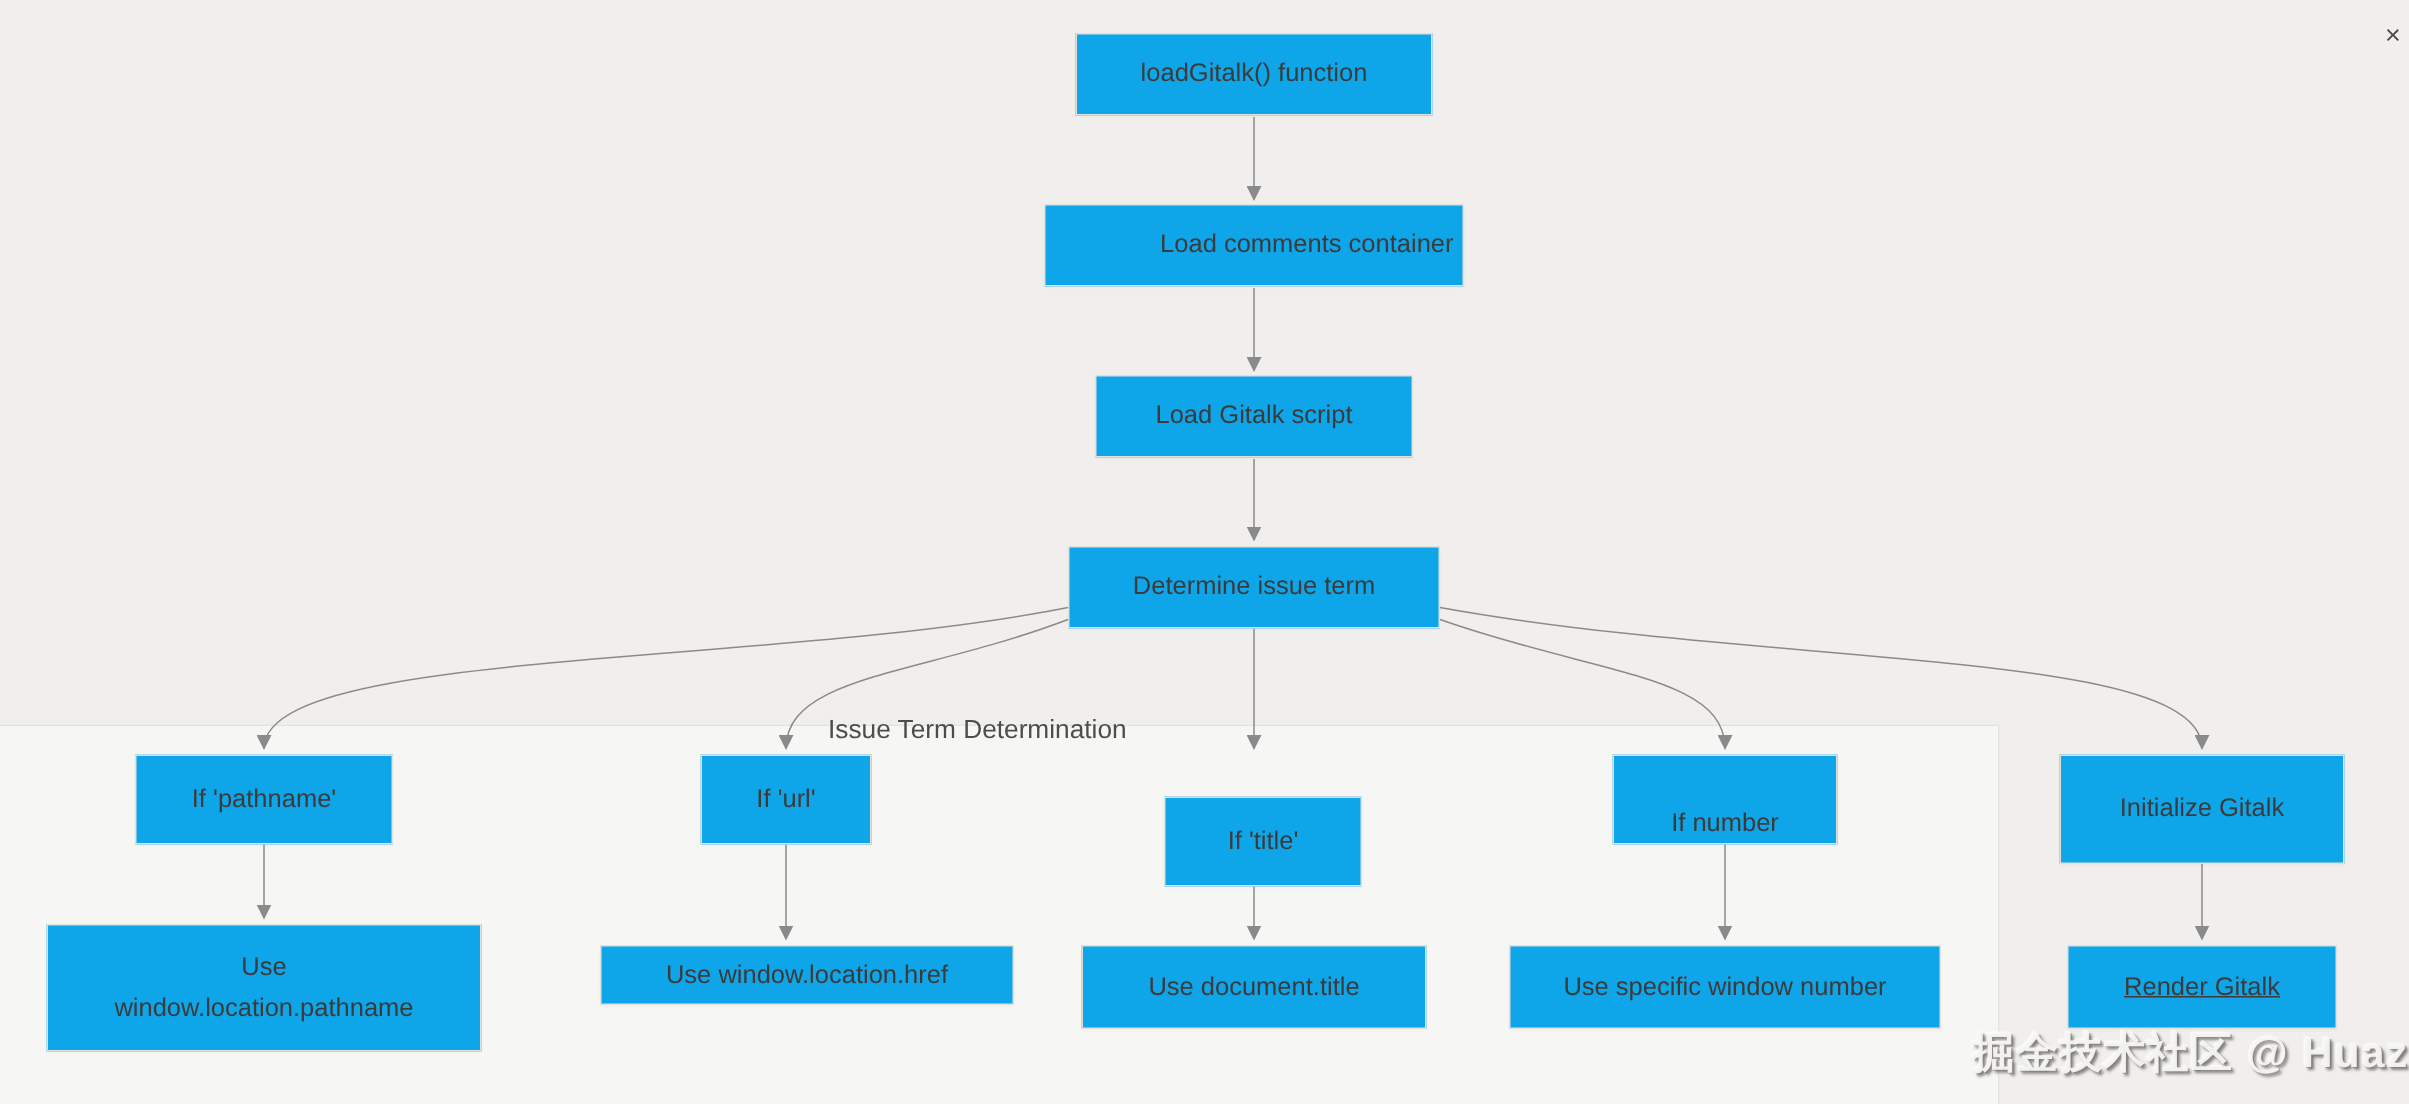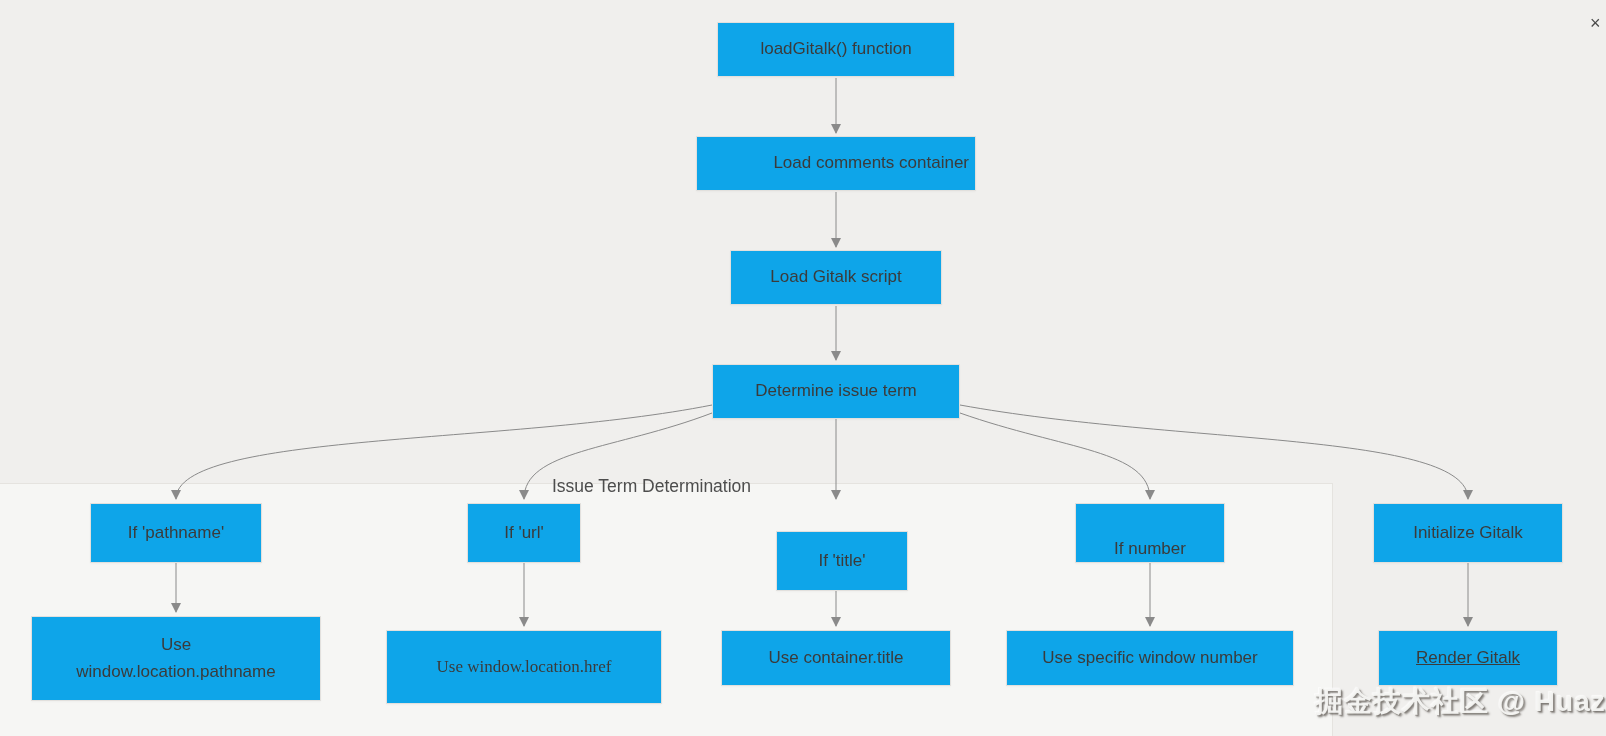--- a/index.html
+++ b/index.html
@@ -71,24 +71,24 @@
   
   #n-load-function   { left: 717px; top: 22px;  width: 238px; height: 55px; }
   #n-load-container  { left: 696px; top: 136px; width: 280px; height: 55px; justify-content: flex-end; }
   #n-load-script     { left: 730px; top: 250px; width: 212px; height: 55px; }
   #n-determine-term  { left: 712px; top: 364px; width: 248px; height: 55px; align-items: center; }
   
   #n-if-pathname     { left: 90px;   top: 503px; width: 172px; height: 60px; }
   #n-if-url          { left: 467px;  top: 503px; width: 114px; height: 60px; }
   #n-if-title        { left: 776px;  top: 531px; width: 132px; height: 60px; }
   #n-if-number       { left: 1075px; top: 503px; width: 150px; height: 60px; align-items: flex-end; }
-  #n-initialize      { left: 1373px; top: 503px; width: 190px; height: 60px; }
+  #n-initialize      { left: 1373px; top: 503px; width: 190px; height: 73px; }
   
   #n-use-pathname    { left: 31px;   top: 616px; width: 290px; height: 85px; }
-  #n-use-href        { left: 386px;  top: 630px; width: 276px; height: 74px; font-family: Liberation Serif, serif; }
+  #n-use-href        { left: 400px;  top: 630px; width: 276px; height: 40px; }
   #n-use-title       { left: 721px;  top: 630px; width: 230px; height: 56px; }
   #n-use-number      { left: 1006px; top: 630px; width: 288px; height: 56px; }
   #n-render          { left: 1378px; top: 630px; width: 180px; height: 56px; text-decoration: underline; }
 
   .watermark {
     position: absolute;
     left: 1315px;
     top: 683px;
     font-size: 28px;
     font-weight: 700;
@@ -168,21 +168,21 @@
   </div>
 
   <div class="node" id="n-use-pathname">
     <span class="node-label">Use
 window.location.pathname</span>
   </div>
   <div class="node" id="n-use-href">
     <span class="node-label">Use window.location.href</span>
   </div>
   <div class="node" id="n-use-title">
-    <span class="node-label">Use container.title</span>
+    <span class="node-label">Use document.title</span>
   </div>
   <div class="node" id="n-use-number">
     <span class="node-label">Use specific window number</span>
   </div>
   <div class="node" id="n-render">
     <span class="node-label">Render Gitalk</span>
   </div>
 
   <div class="watermark">掘金技术社区 @ Huazie</div>
 

